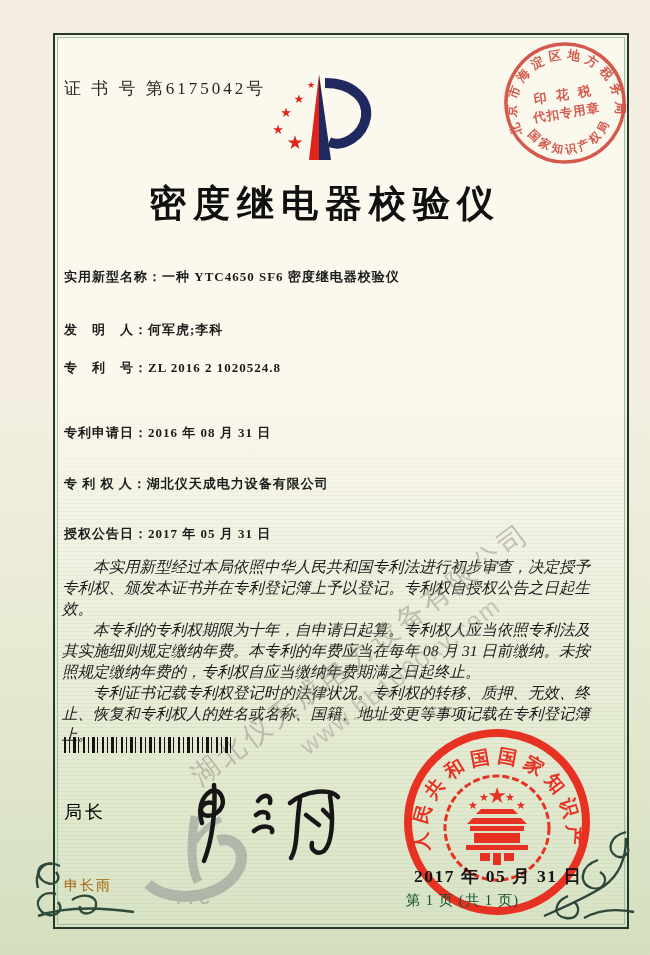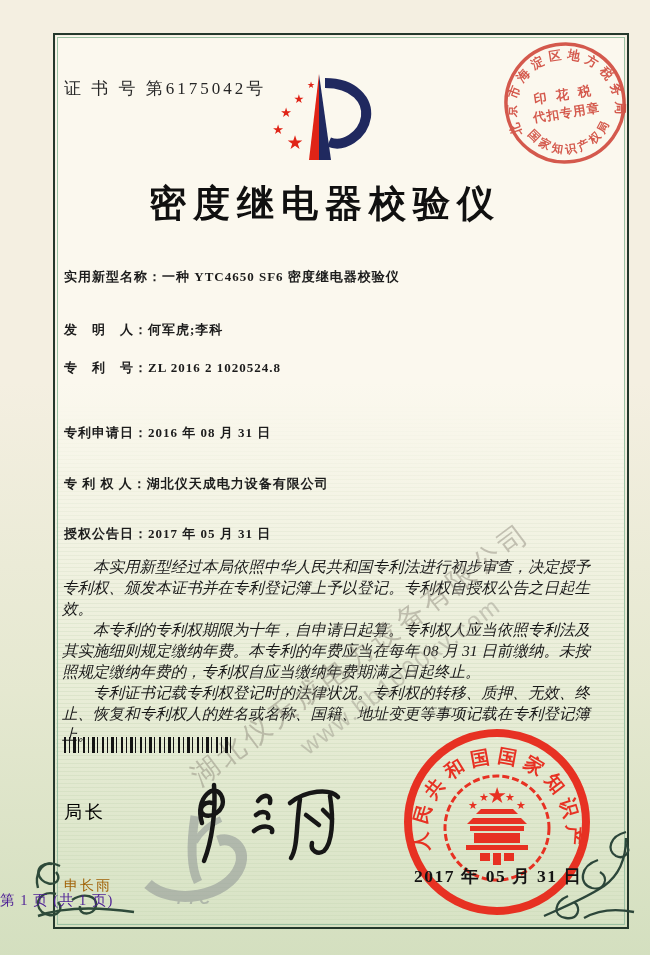--- a/index.html
+++ b/index.html
@@ -43,21 +43,21 @@
     transform:rotate(-37deg);transform-origin:center center;pointer-events:none;}
   .wm .l1{font-size:28px;letter-spacing:4px;color:rgba(128,122,110,0.42);white-space:nowrap;}
   .wm .l2{font-size:24px;letter-spacing:2px;color:rgba(138,132,120,0.38);margin-left:105px;margin-top:8px;white-space:nowrap;font-family:"Liberation Sans","DejaVu Sans",sans-serif;}
   .ytc{position:absolute;left:138px;top:808px;width:115px;height:102px;opacity:0.55;}
 
   .seal{position:absolute;left:400px;top:725px;width:194px;height:194px;opacity:0.95;}
   .seal-date{position:absolute;left:414px;top:864px;font-size:17.5px;font-weight:700;
     letter-spacing:1.5px;color:#141414;z-index:6;white-space:nowrap;}
   .stamp{position:absolute;left:501px;top:39px;width:128px;height:128px;transform:rotate(-9deg);opacity:0.88;z-index:5;}
 
-  .footer{position:absolute;left:0;width:519px;top:891px;text-align:left;font-size:14.5px;letter-spacing:1px;color:#4c1d95;}
+  .footer{position:absolute;left:0;width:519px;top:891px;text-align:right;font-size:14.5px;letter-spacing:1px;color:#14532d;}
 
   .flourish-bl{position:absolute;left:26px;top:850px;width:125px;height:80px;}
   .flourish-br{position:absolute;left:538px;top:826px;width:104px;height:104px;}
   svg{display:block;}
 </style>
 </head>
 <body>
 
 <div class="page">
 

